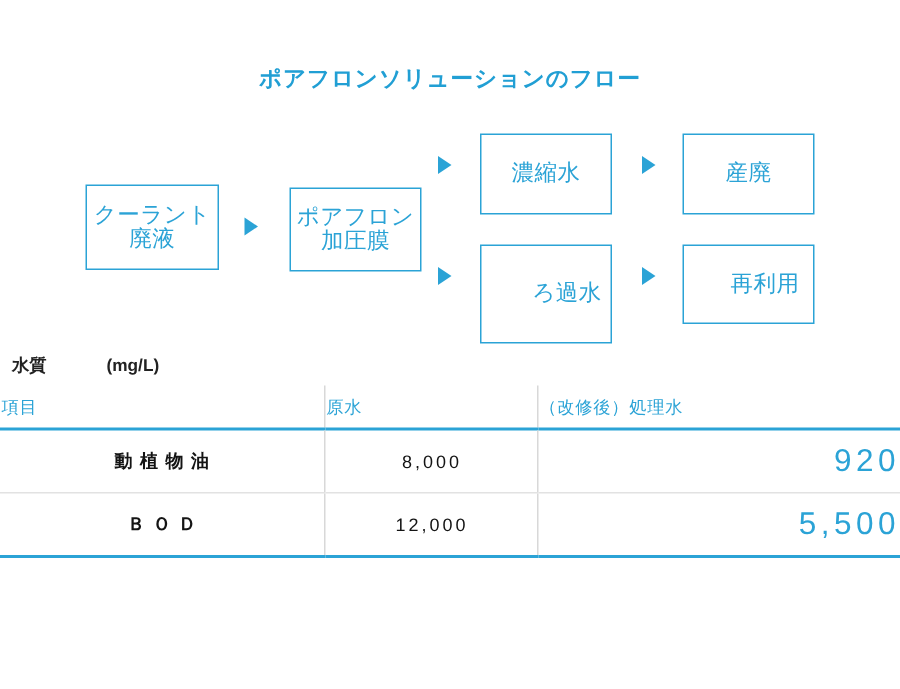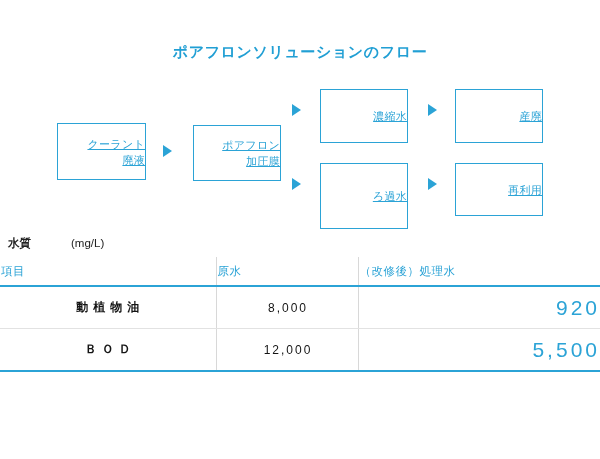--- a/index.html
+++ b/index.html
@@ -33,29 +33,28 @@
     color: #219fd4;
     letter-spacing: 0.6px;
   }
 
   .flow-box {
     position: absolute;
     box-sizing: border-box;
     border: 1px solid #2ba3d6;
     background: #ffffff;
     color: #2ba3d6;
-    font-size: 11px;
+    font-size: 15px;
     line-height: 16px;
     text-align: center;
     display: flex;
     flex-direction: column;
-    align-items: flex-end;
+    align-items: center;
     justify-content: center;
     letter-spacing: 0.3px;
-    text-decoration: underline;
   }
   .flow-box .ln { display: block; white-space: nowrap; }
 
   #box-coolant   { left: 57px;  top: 123px; width: 89px;  height: 57px; }
   #box-poreflon  { left: 193px; top: 125px; width: 88px;  height: 56px; }
   #box-concentrate { left: 320px; top: 89px;  width: 88px; height: 54px; }
   #box-filtrate  { left: 320px; top: 163px; width: 88px;  height: 66px; padding-left: 28px; }
   #box-industrial-waste { left: 455px; top: 89px;  width: 88px; height: 54px; }
   #box-reuse     { left: 455px; top: 163px; width: 88px;  height: 53px; padding-left: 22px; }
 
@@ -76,21 +75,21 @@
   
   #quality-caption {
     position: absolute;
     left: 8px;
     top: 236px;
     font-size: 11.5px;
     color: #222222;
     font-weight: bold;
     white-space: nowrap;
   }
-  #quality-caption .unit { font-weight: normal; padding-left: 40px; }
+  #quality-caption .unit { font-weight: bold; padding-left: 40px; }
 
   #quality-table {
     position: absolute;
     left: 0;
     top: 257px;
     width: 600px;
     border-collapse: collapse;
     table-layout: fixed;
   }
   #quality-table col.c-item  { width: 216px; }

